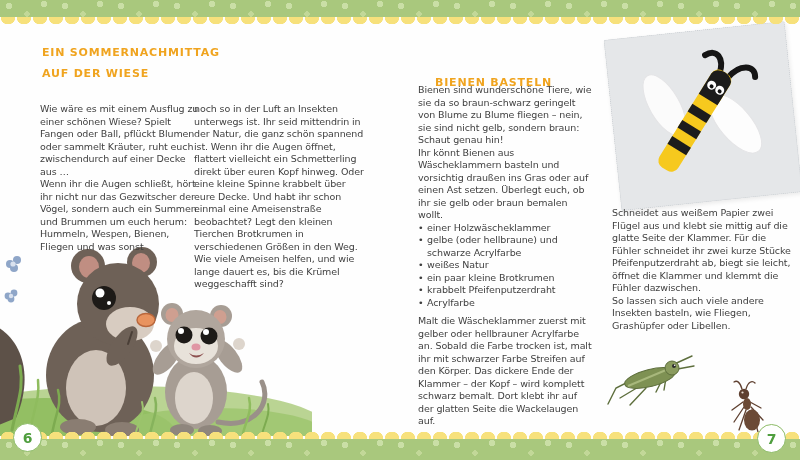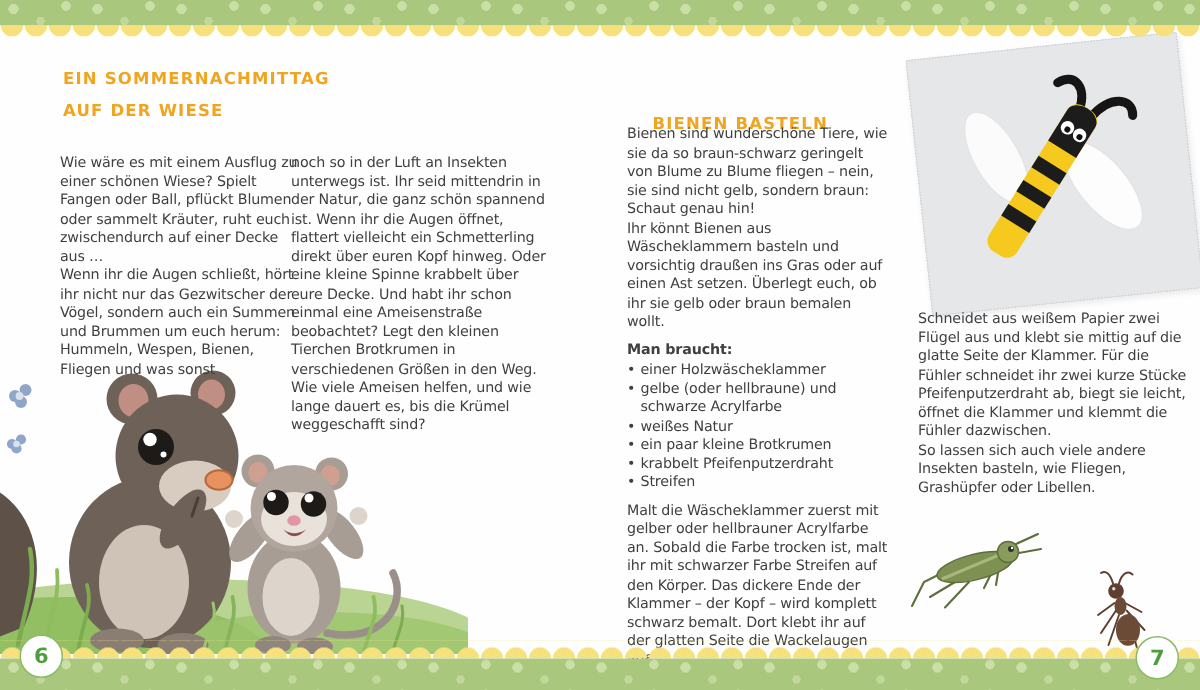--- a/index.html
+++ b/index.html
@@ -193,28 +193,27 @@
           <circle cx="-4" cy="-37" r="2" fill="#111111"></circle>
         <circle cx="5" cy="-38" r="4.5" fill="#ffffff"></circle>
           <circle cx="5.5" cy="-37" r="2" fill="#111111"></circle>
       </g>
     </svg>
   </div>
 
   <div class="col rcol1">
     <p>Bienen sind wunderschöne Tiere, wie sie da so braun-schwarz geringelt von Blume zu Blume fliegen – nein, sie sind nicht gelb, sondern braun: Schaut genau hin!
 Ihr könnt Bienen aus Wäscheklammern basteln und vorsichtig draußen ins Gras oder auf einen Ast setzen. Überlegt euch, ob ihr sie gelb oder braun bemalen wollt.</p>
-    <p class="materials-heading">Man braucht:</p>
     <ul class="materials">
       <li>einer Holzwäscheklammer</li>
       <li>gelbe (oder hellbraune) und schwarze Acrylfarbe</li>
       <li>weißes Natur</li>
       <li>ein paar kleine Brotkrumen</li>
       <li>krabbelt Pfeifenputzerdraht</li>
-      <li>Streifen</li>
+      <li>Acrylfarbe</li>
     </ul>
     <p>Malt die Wäscheklammer zuerst mit gelber oder hellbrauner Acrylfarbe an. Sobald die Farbe trocken ist, malt ihr mit schwarzer Farbe Streifen auf den Körper. Das dickere Ende der Klammer – der Kopf – wird komplett schwarz bemalt. Dort klebt ihr auf der glatten Seite die Wackelaugen auf.</p>
   </div>
 
   <div class="col rcol2">
     <p>Schneidet aus weißem Papier zwei Flügel aus und klebt sie mittig auf die glatte Seite der Klammer. Für die Fühler schneidet ihr zwei kurze Stücke Pfeifenputzerdraht ab, biegt sie leicht, öffnet die Klammer und klemmt die Fühler dazwischen.
 So lassen sich auch viele andere Insekten basteln, wie Fliegen, Grashüpfer oder Libellen.</p>
   </div>
 
   <svg class="illu grasshopper" width="90" height="60" viewBox="0 0 90 60">

